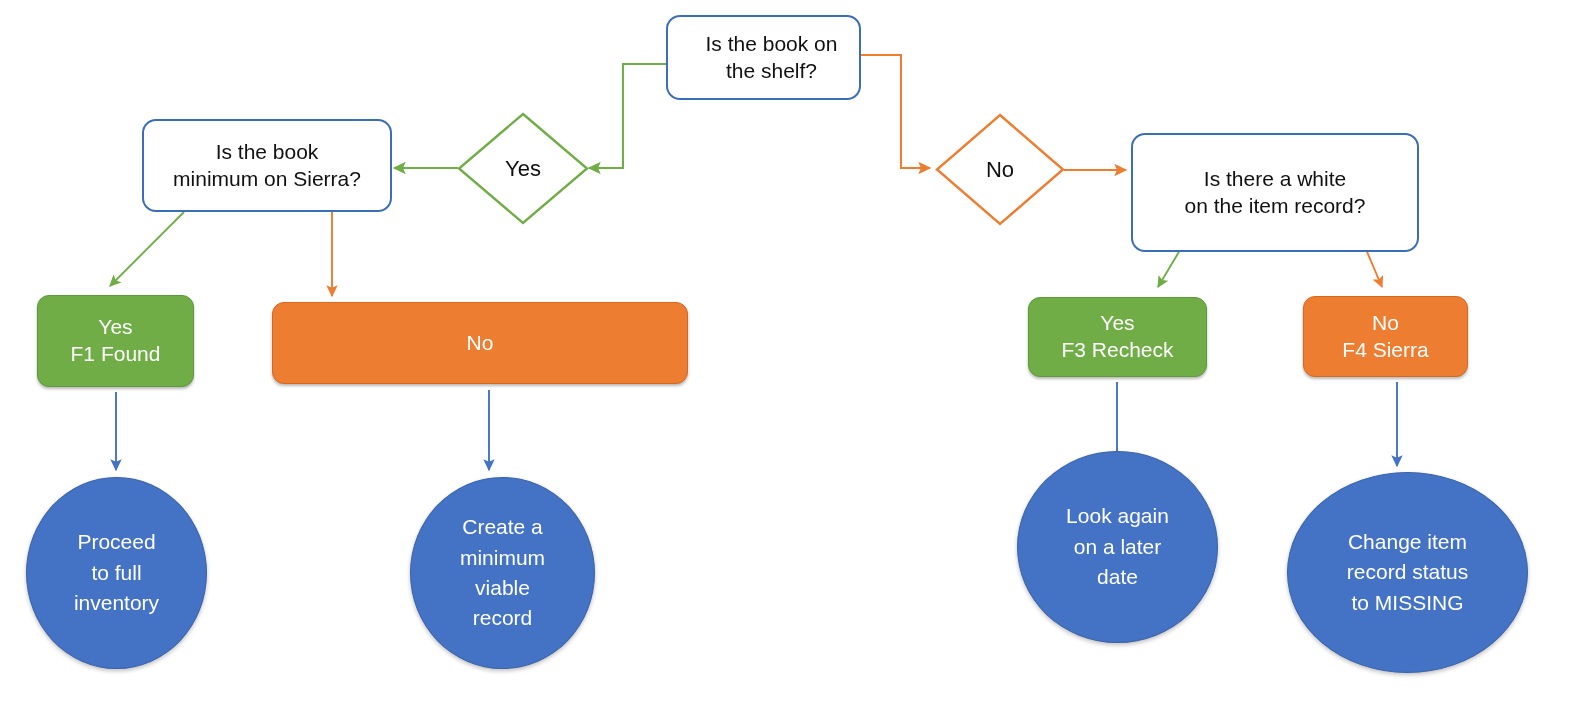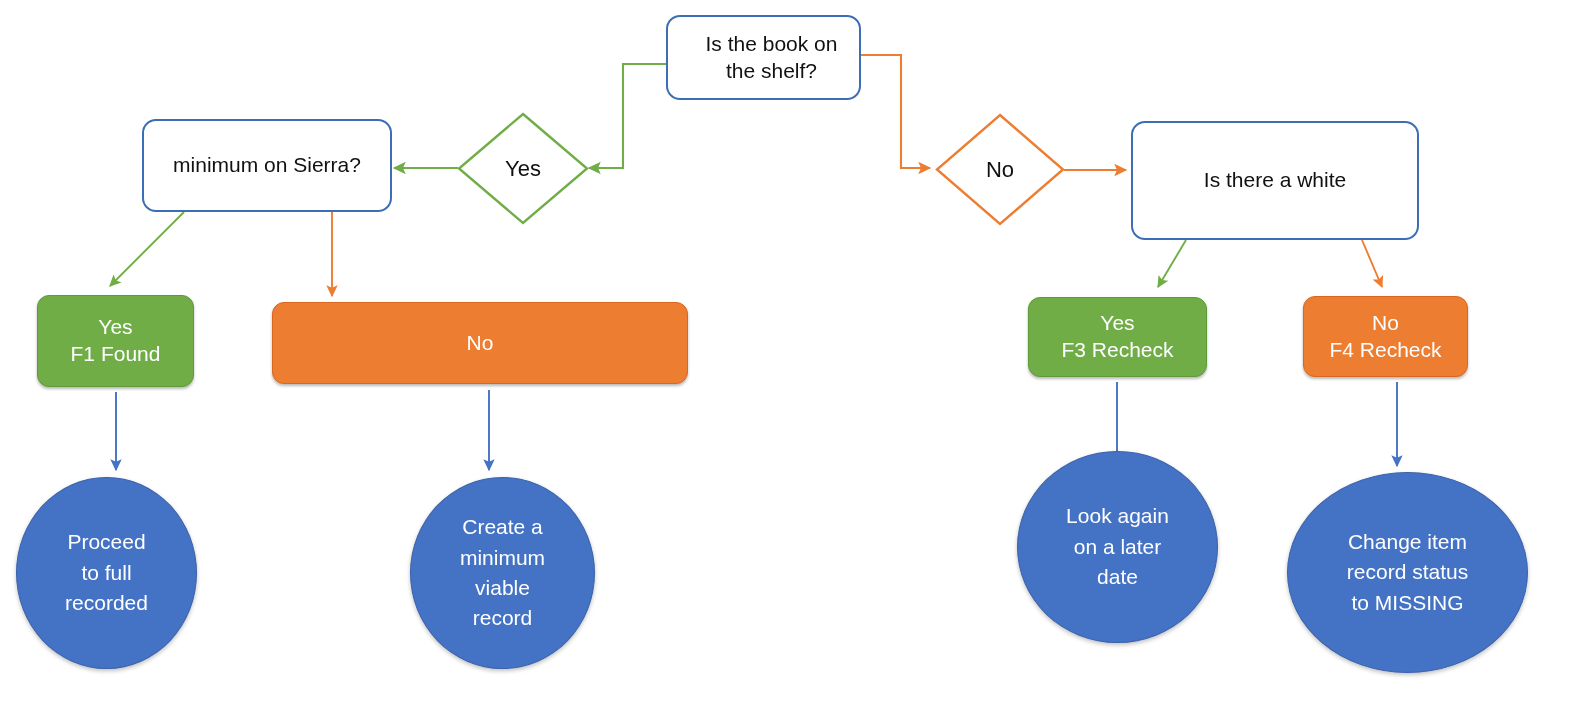--- a/index.html
+++ b/index.html
@@ -149,27 +149,29 @@
 
   <div class="diamond-wrap" style="left:935px; top:113px; width:130px; height:113px;">
     <svg class="dshape" viewBox="0 0 130 113" preserveAspectRatio="none">
       <polygon points="65,2 128,56.5 65,111 2,56.5" fill="#ffffff" stroke="#ED7D31" stroke-width="2.4"></polygon>
     </svg>
     <div class="dlabel">No</div>
   </div>
 
   <div class="node roundbox" style="left:142px; top:119px; width:250px; height:93px;">
     <div>
+      <span class="txtline">Is the book</span>
       <span class="txtline">minimum on Sierra?</span>
     </div>
   </div>
 
-  <div class="node roundbox" style="left:1131px; top:121px; width:288px; height:119px;">
+  <div class="node roundbox" style="left:1131px; top:133px; width:288px; height:119px;">
     <div>
       <span class="txtline">Is there a white</span>
+      <span class="txtline">on the item record?</span>
     </div>
   </div>
 
   <div class="node fillbox green" style="left:37px; top:295px; width:157px; height:92px;">
     <div>
       <span class="txtline">Yes</span>
       <span class="txtline">F1 Found</span>
     </div>
   </div>
 
@@ -182,29 +184,29 @@
   <div class="node fillbox green" style="left:1028px; top:297px; width:179px; height:80px;">
     <div>
       <span class="txtline">Yes</span>
       <span class="txtline">F3 Recheck</span>
     </div>
   </div>
 
   <div class="node fillbox orange" style="left:1303px; top:296px; width:165px; height:81px;">
     <div>
       <span class="txtline">No</span>
-      <span class="txtline">F4 Recheck</span>
-    </div>
-  </div>
-
-  <div class="node circle" style="left:16px; top:477px; width:181px; height:192px;align-items:center;">
+      <span class="txtline">F4 Sierra</span>
+    </div>
+  </div>
+
+  <div class="node circle" style="left:26px; top:477px; width:181px; height:192px;align-items:center;">
     <div>
       <span class="txtline">Proceed</span>
       <span class="txtline">to full</span>
-      <span class="txtline">recorded</span>
+      <span class="txtline">inventory</span>
     </div>
   </div>
 
   <div class="node circle" style="left:410px; top:477px; width:185px; height:192px;">
     <div>
       <span class="txtline">Create a</span>
       <span class="txtline">minimum</span>
       <span class="txtline">viable</span>
       <span class="txtline">record</span>
     </div>

